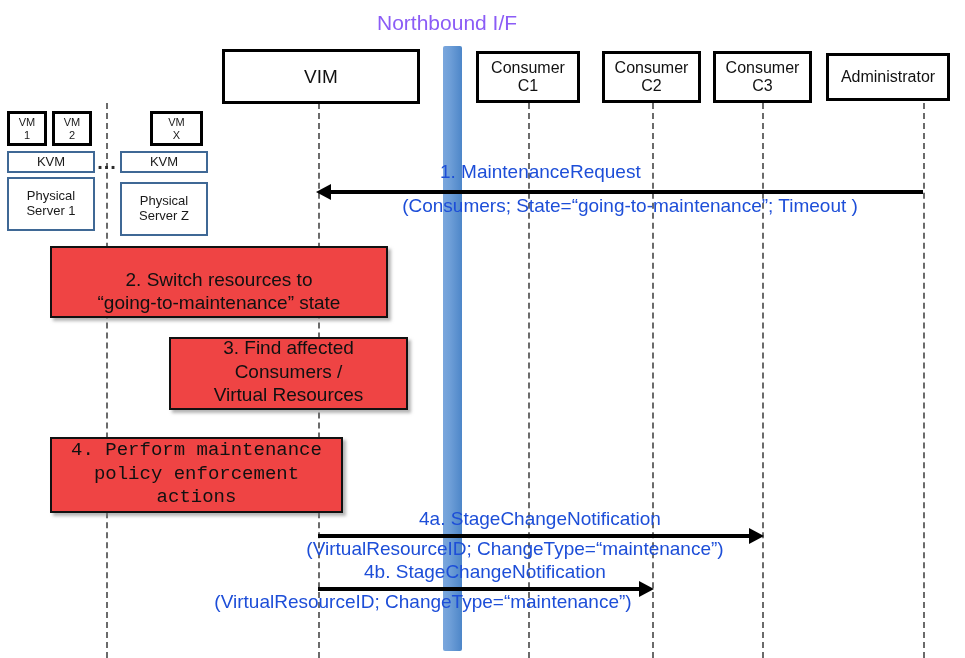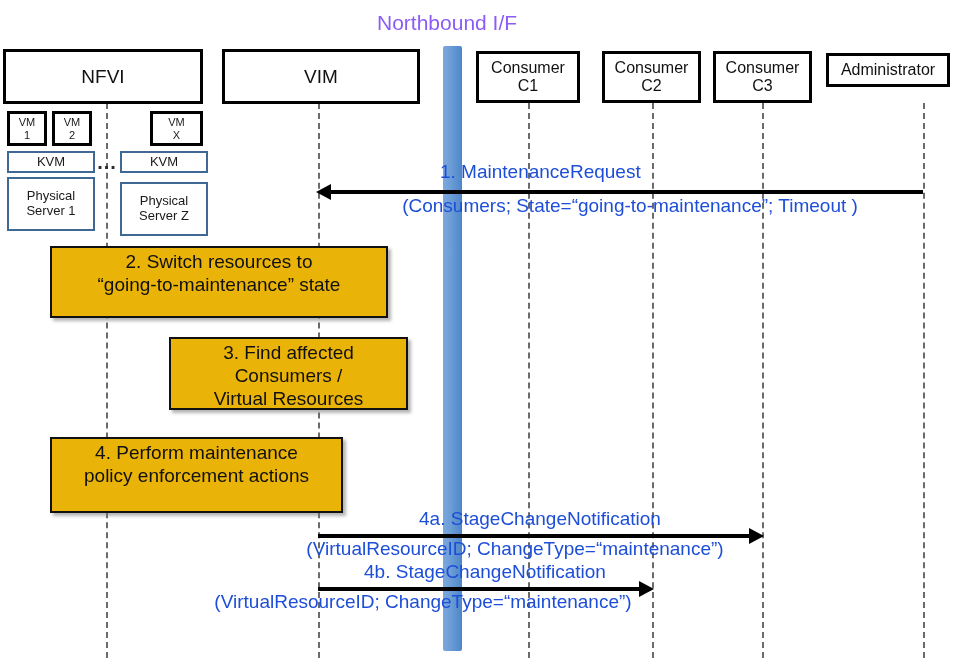--- a/index.html
+++ b/index.html
@@ -88,23 +88,23 @@
     font-weight: bold;
     letter-spacing: 1px;
     color: #2b2b2b;
     line-height: 1;
     white-space: nowrap;
   }
 
   
   .step-box {
     border: 2px solid #111111;
-    background: #eab308;
-    display: flex;
-    align-items: flex-start;
+    background: #ef4444;
+    display: flex;
+    align-items: flex-end;
     justify-content: center;
     text-align: center;
     font-size: 19px;
     line-height: 1.22;
     color: #111111;
     box-shadow: 3px 3px 3px rgba(120,120,120,0.55);
     padding: 2px 6px;
   }
 
   
@@ -144,44 +144,41 @@
 
   <div class="abs lifeline" style="left:106px; top:103px; height:555px;"></div>
   <div class="abs lifeline" style="left:318px; top:103px; height:555px;"></div>
   <div class="abs lifeline" style="left:528px; top:103px; height:555px;"></div>
   <div class="abs lifeline" style="left:652px; top:103px; height:555px;"></div>
   <div class="abs lifeline" style="left:762px; top:103px; height:555px;"></div>
   <div class="abs lifeline" style="left:923px; top:103px; height:555px;"></div>
 
   <div class="abs nb-bar" style="left:443px; top:46px; width:19px; height:605px;"></div>
 
-  <div class="abs actor-box big" style="left:3px; top:49px; width:200px; height:55px;">
-    <span style="white-space:pre-line;">NFVI</span>
-  </div>
 
   <div class="abs actor-box big" style="left:222px; top:49px; width:198px; height:55px;">
     <span style="white-space:pre-line;">VIM</span>
   </div>
 
   <div class="abs actor-box small" style="left:476px; top:51px; width:104px; height:52px;">
     <span style="white-space:pre-line;">Consumer
 C1</span>
   </div>
 
   <div class="abs actor-box small" style="left:602px; top:51px; width:99px; height:52px;">
     <span style="white-space:pre-line;">Consumer
 C2</span>
   </div>
 
   <div class="abs actor-box small" style="left:713px; top:51px; width:99px; height:52px;">
     <span style="white-space:pre-line;">Consumer
 C3</span>
   </div>
 
-  <div class="abs actor-box small" style="left:826px; top:53px; width:124px; height:34px;">
+  <div class="abs actor-box small" style="left:826px; top:53px; width:124px; height:48px;">
     <span style="white-space:pre-line;">Administrator</span>
   </div>
 
   <div class="abs vm-box" style="left:7px; top:111px; width:40px; height:35px;">
     <span style="white-space:pre-line;">VM
 1</span>
   </div>
   <div class="abs vm-box" style="left:52px; top:111px; width:40px; height:35px;">
     <span style="white-space:pre-line;">VM
 2</span>
@@ -220,21 +217,21 @@
     <span style="white-space:pre-line;">2. Switch resources to
 “going-to-maintenance” state</span>
   </div>
 
   <div class="abs step-box" style="left:169px; top:337px; width:239px; height:73px; white-space:pre-line;">
     <span style="white-space:pre-line;">3. Find affected
 Consumers /
 Virtual Resources</span>
   </div>
 
-  <div class="abs step-box" style="left:50px; top:437px; width:293px; height:76px; white-space:pre-line;">
+  <div class="abs step-box" style="left:50px; top:437px; width:293px; height:76px; white-space:pre-line;font-family:Liberation Mono, monospace;">
     <span style="white-space:pre-line;">4. Perform maintenance
 policy enforcement actions</span>
   </div>
 
   <div class="abs msg-label" style="left:318px; top:508px; width:444px; text-align:center;">4a. StageChangeNotification</div>
 
   <div class="abs msg-line" style="left:318px; top:534px; width:432px;"></div>
   <div class="abs arrow-head right" style="left:749px; top:528px;"></div>
 
   <div class="abs msg-label" style="left:268px; top:538px; width:494px; text-align:center;">(VirtualResourceID; ChangeType=“maintenance”)</div>

